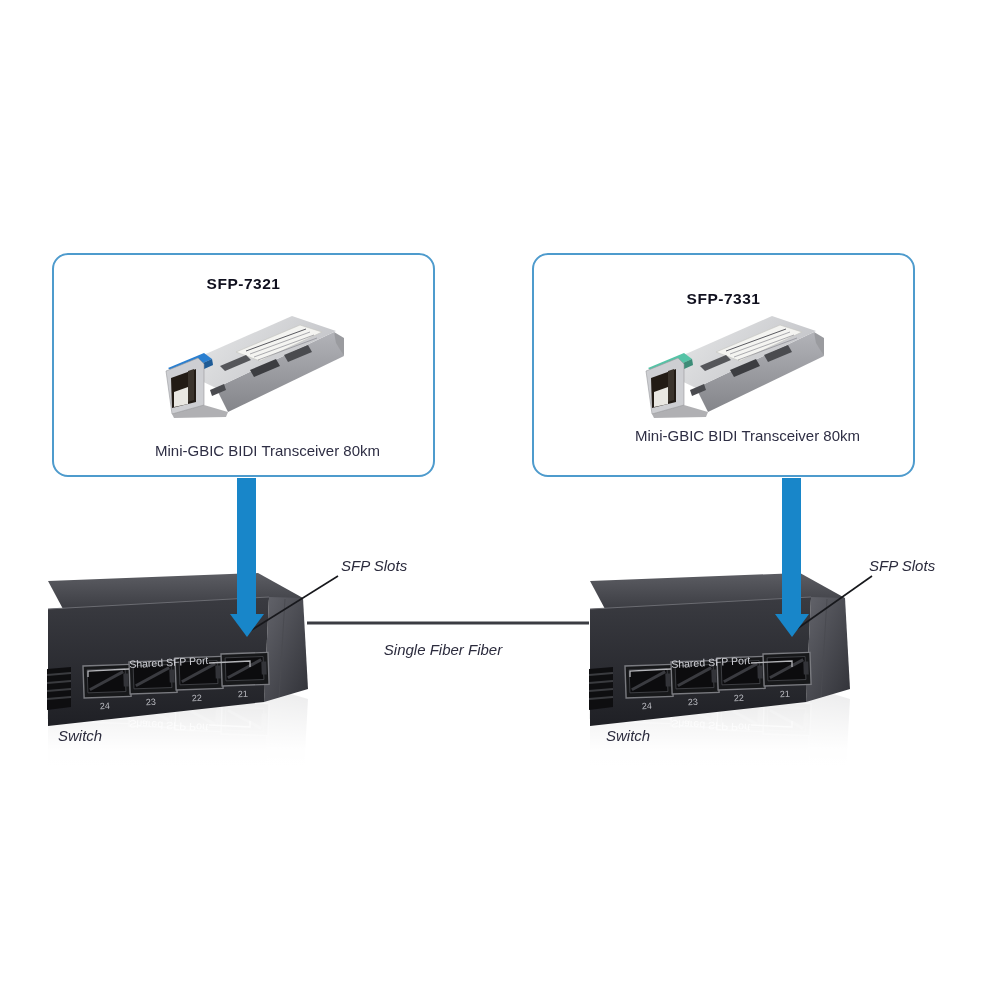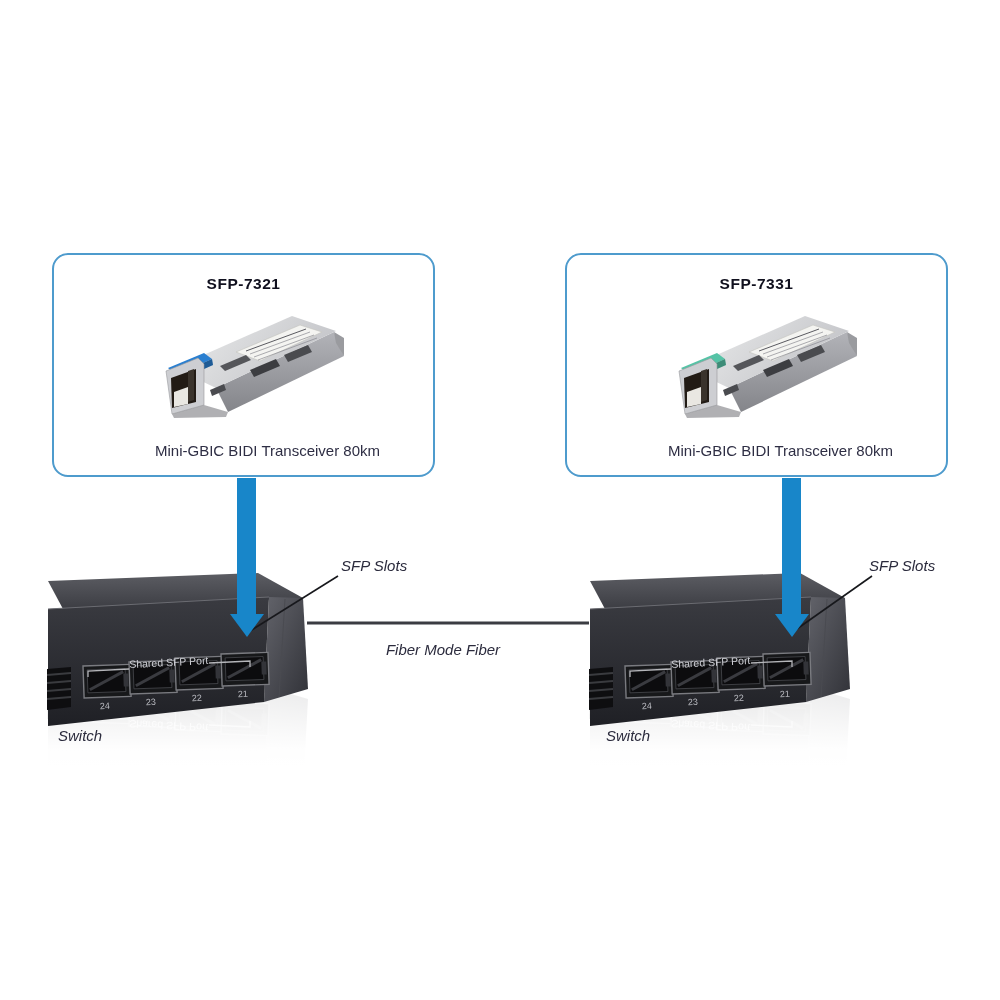--- a/index.html
+++ b/index.html
@@ -7,21 +7,21 @@
     position:relative;width:1000px;height:1000px;background:#ffffff;
     font-family:"Liberation Sans", sans-serif;color:#2b2b3d;overflow:hidden;
   }
   .product-box{
     position:absolute;top:253px;width:383px;height:224px;box-sizing:border-box;
     border:2px solid #4e9bcd;border-radius:16px;background:#ffffff;
     display:flex;flex-direction:column;align-items:center;justify-content:space-between;
     padding:20px 0 16px 0;z-index:2;
   }
   #box-left{left:52px;}
-  #box-right{left:565px;}
+  #box-right{left:532px;justify-content:center;}
   .product-title{font-size:15.5px;font-weight:bold;color:#10101e;letter-spacing:.5px;}
   .product-caption{font-size:15px;color:#2e2e44;margin-left:48px;}
   .transceiver-wrap{transform:translateX(14px);}
   .down-arrow{position:absolute;z-index:5;}
   .arrow-shaft{position:absolute;width:19px;height:138px;background:#1886c9;}
   .arrow-head{position:absolute;width:0;height:0;border-left:17px solid transparent;
     border-right:17px solid transparent;border-top:23px solid #1886c9;}
   #arrow-left .arrow-shaft{left:237px;top:478px;}
   #arrow-left .arrow-head{left:230px;top:614px;}
   #arrow-right .arrow-shaft{left:782px;top:478px;}
@@ -206,17 +206,17 @@
     <div class="arrow-shaft"></div>
     <div class="arrow-head"></div>
   </div>
   <div class="down-arrow" id="arrow-right">
     <div class="arrow-shaft"></div>
     <div class="arrow-head"></div>
   </div>
 
   <div class="float-label" id="sfp-slots-label-left">SFP Slots</div>
   <div class="float-label" id="sfp-slots-label-right">SFP Slots</div>
-  <div class="float-label" id="fiber-label">Fiber Mode Fiber</div>
+  <div class="float-label" id="fiber-label">Single Fiber Fiber</div>
   <div class="float-label" id="switch-label-left">Switch</div>
   <div class="float-label" id="switch-label-right">Switch</div>
 
 </div>
 
 </body></html>

